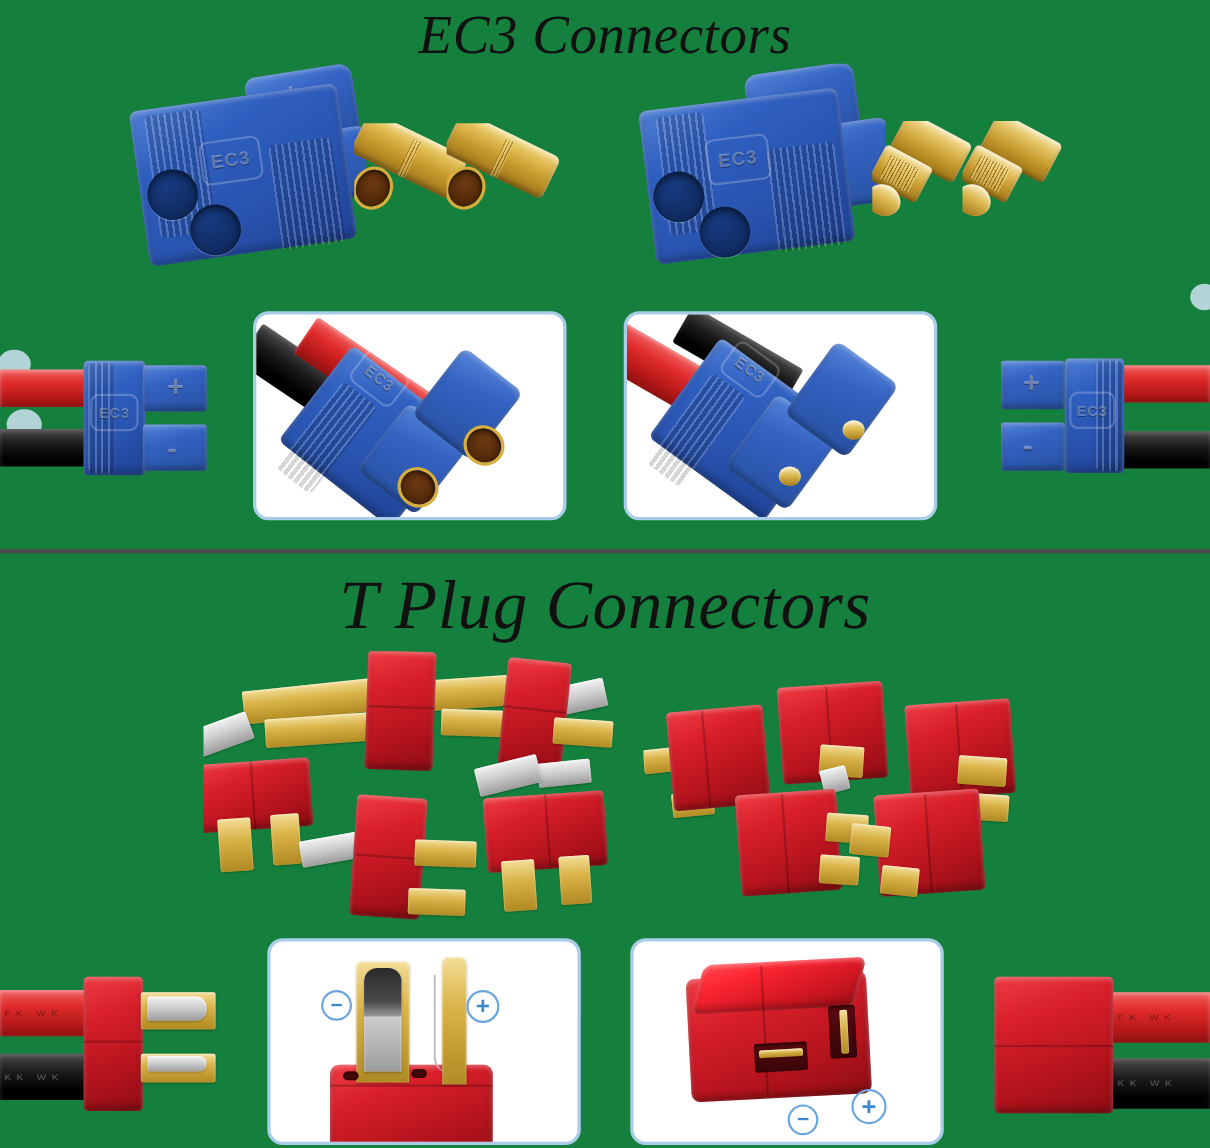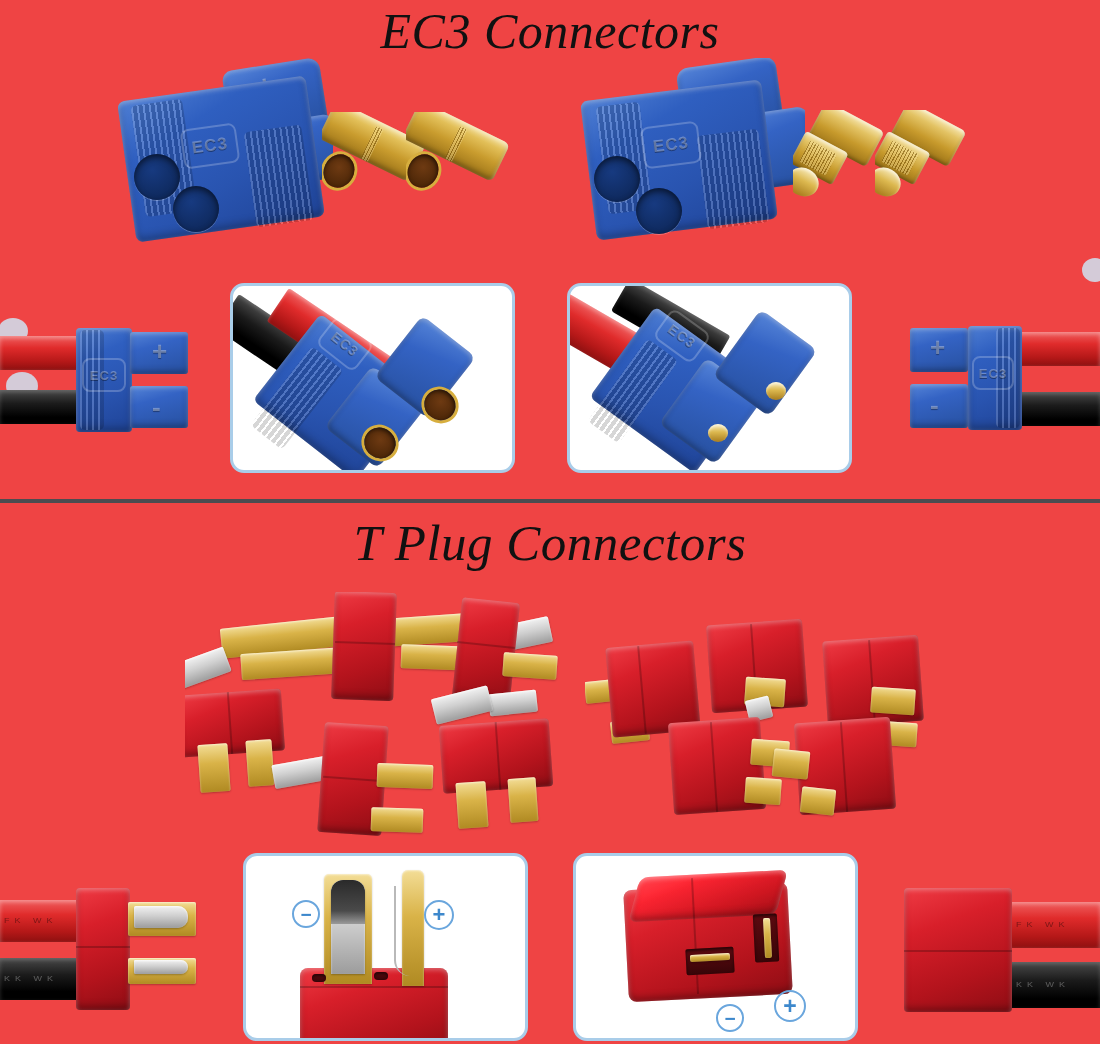--- a/index.html
+++ b/index.html
@@ -3,35 +3,35 @@
 <meta charset="utf-8">
 <style>
   * { box-sizing: border-box; margin: 0; padding: 0; }
   body {
     width: 1100px; height: 1044px;
     background: #ffffff;
     font-family: "Liberation Sans", sans-serif;
     overflow: hidden;
     position: relative;
   }
-  .page { position: relative; width: 1100px; height: 1044px; background: #ef4444; }
+  .page { position: relative; width: 1100px; height: 1044px; background: #15803d; }
 
   
   .section-title {
     position: absolute;
     width: 100%;
     text-align: center;
     font-family: "Liberation Serif", serif;
     font-style: italic;
     font-weight: 400;
     color: #111;
     letter-spacing: 0.5px;
   }
   #title-ec3 { top: 2px; font-size: 50px; }
-  #title-tplug { top: 514px; font-size: 51px; }
+  #title-tplug { top: 514px; font-size: 63px; }
 
   
   .divider {
     position: absolute; left: 0; width: 1100px; height: 4px;
     background: #4c4c50;
   }
   #divider-main { top: 499px; }
 
   
   .wm {

